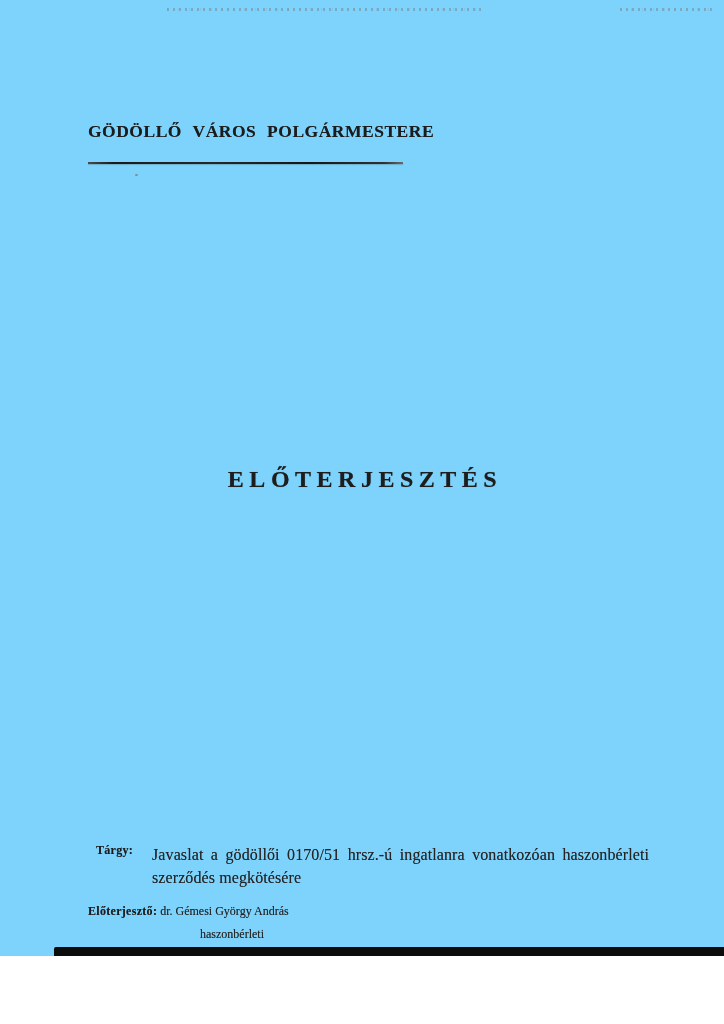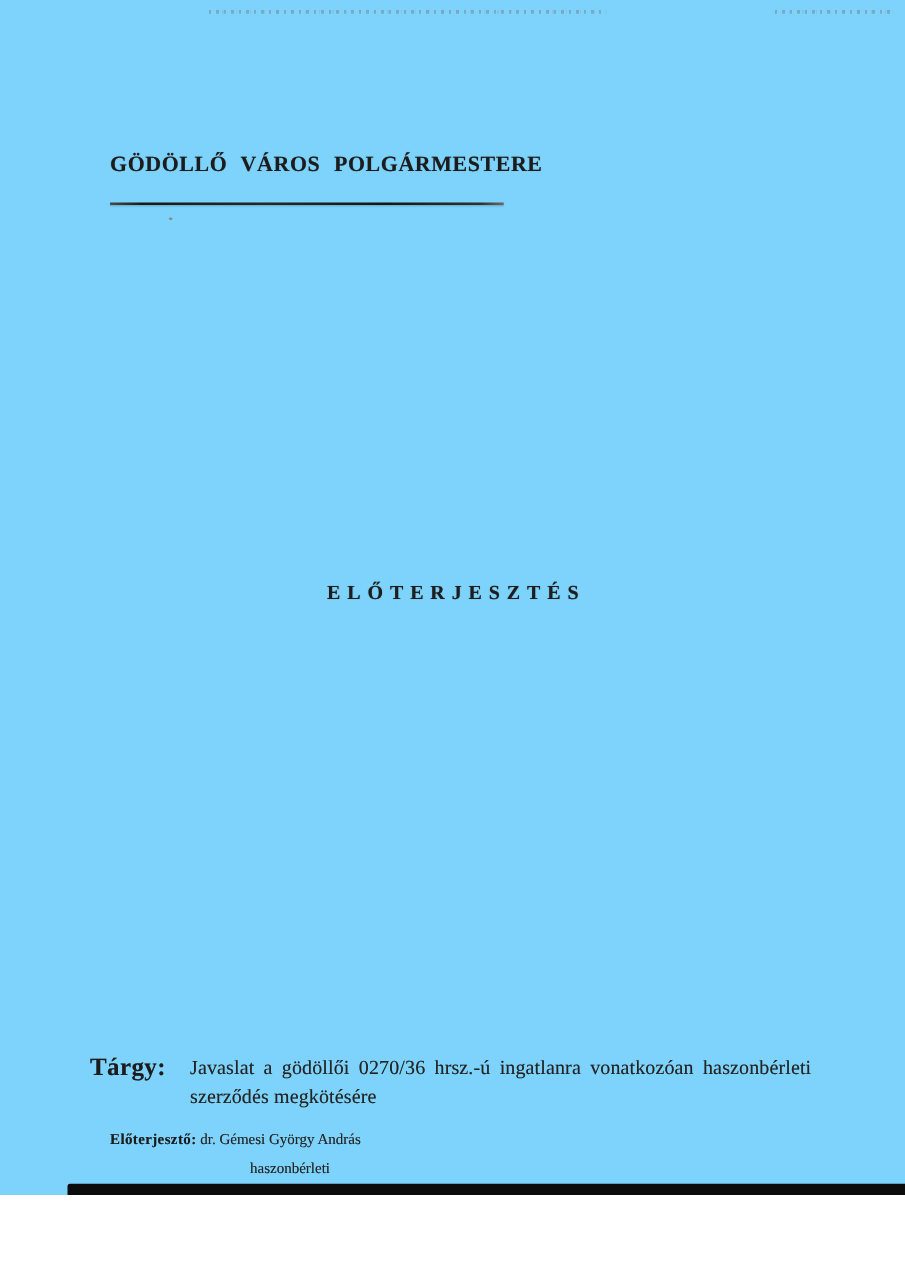--- a/index.html
+++ b/index.html
@@ -60,43 +60,43 @@
   }
 
   .title-block {
     position: absolute;
     left: 0;
     top: 466px;
     width: 724px;
     text-align: center;
   }
   .main-title {
-    font-size: 16px;
+    font-size: 24px;
     font-weight: bold;
     letter-spacing: 5.5px;
     padding-left: 6px; 
     white-space: nowrap;
     color: #1d1d1d;
     text-shadow: 0 0 0.7px rgba(30,30,30,0.6);
   }
   .session-line {
     margin-top: 14px;
     padding-left: 22px; 
     font-size: 16px;
     letter-spacing: 0.2px;
     white-space: nowrap;
     color: #242424;
     text-shadow: 0 0 0.5px rgba(40,40,40,0.5);
   }
 
   .subject-label {
     position: absolute;
-    left: 72px;
+    left: 96px;
     top: 843px;
-    font-size: 20px;
+    font-size: 12px;
     font-weight: bold;
     letter-spacing: 0.3px;
     color: #1c1c1c;
     text-shadow: 0 0 0.5px rgba(35,35,35,0.5);
   }
   .subject-text {
     position: absolute;
     left: 152px;
     top: 843px;
     width: 497px;
@@ -149,21 +149,21 @@
 
   <div class="office-rule"></div>
 
   <div class="stray-dot"></div>
 
   <div class="title-block">
     <div class="main-title">ELŐTERJESZTÉS</div>
   </div>
 
   <div class="subject-label">Tárgy:</div>
-  <div class="subject-text">Javaslat a gödöllői 0270/36 hrsz.-ú ingatlanra vonatkozóan haszonbérleti szerződés megkötésére</div>
+  <div class="subject-text">Javaslat a gödöllői 0170/51 hrsz.-ú ingatlanra vonatkozóan haszonbérleti szerződés megkötésére</div>
 
   <div class="presenter-block">
     <div>
       <span class="presenter-label">Előterjesztő:</span>
       <span>dr. Gémesi György András</span>
     </div>
     <div class="presenter-role">haszonbérleti</div>
   </div>
 
   <div class="bottom-scan-bar"></div>

